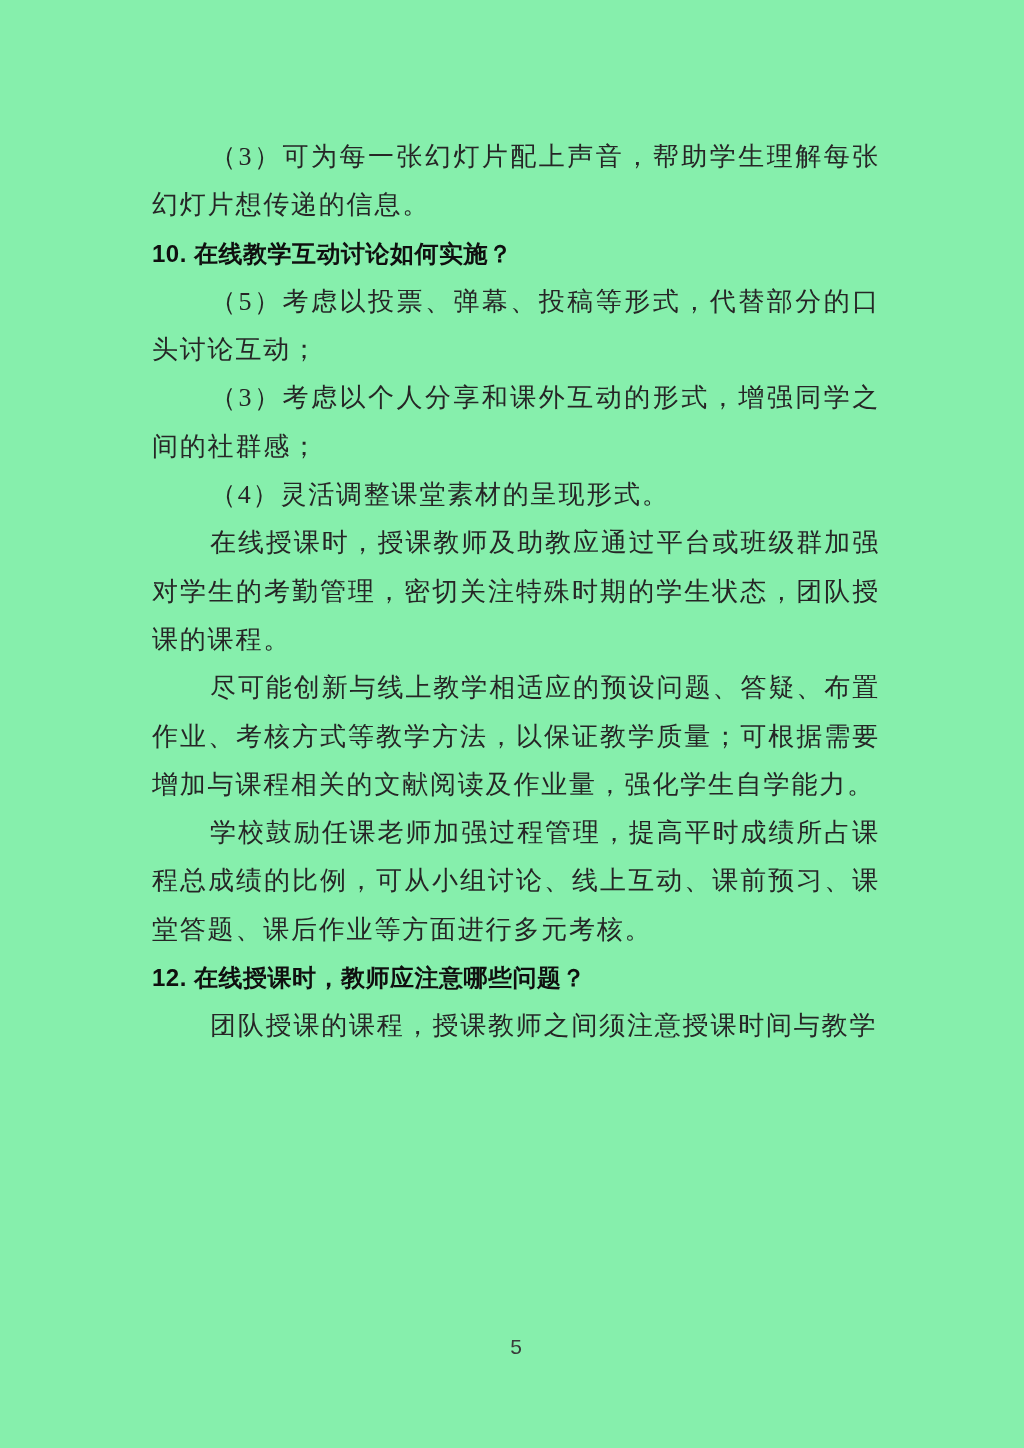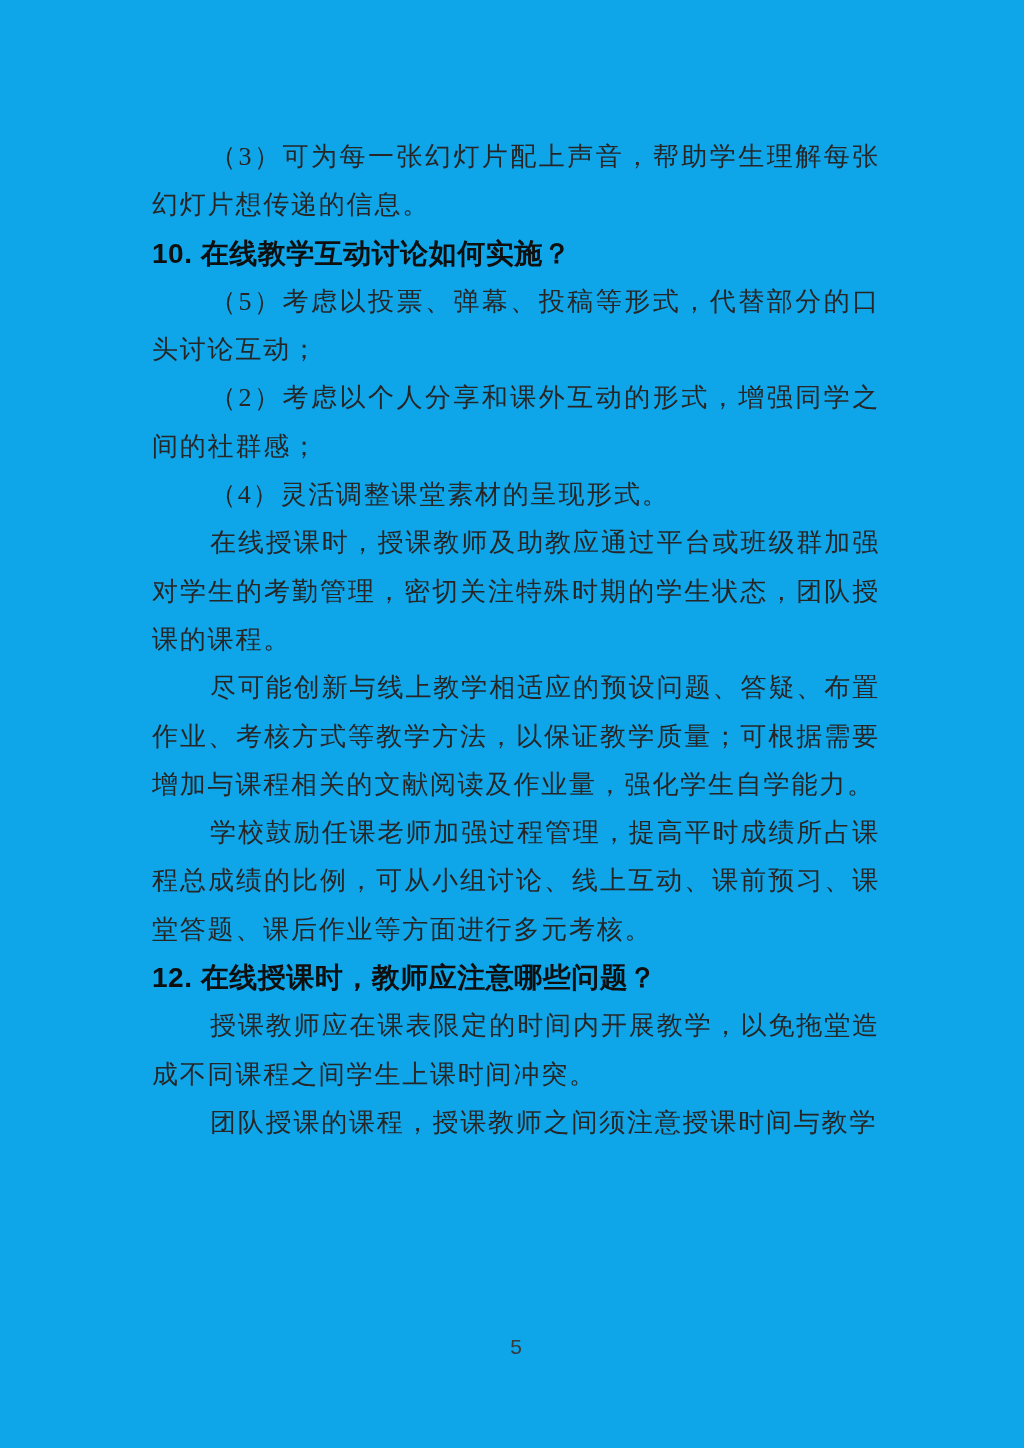--- a/index.html
+++ b/index.html
@@ -10,21 +10,21 @@
   body {
     width: 1024px;
     height: 1448px;
     position: relative;
     overflow: hidden;
     font-family: "Liberation Serif", "DejaVu Serif", serif;
   }
   .page {
     position: absolute;
     inset: 0;
-    background: #0ea5e9;
+    background: #86efac;
   }
   .doc-body {
     position: absolute;
     left: 152px;
     top: 133px;
     width: 728px;
   }
   .body-para {
     margin: 0;
     font-family: "Liberation Serif", "DejaVu Serif", serif;
@@ -34,21 +34,21 @@
     color: #262626;
     text-align: justify;
     text-justify: inter-character;
     text-indent: 58px;
     word-break: normal;
   }
   .q-heading {
     margin: 0;
     font-family: "Liberation Sans", "DejaVu Sans", sans-serif;
     font-weight: 700;
-    font-size: 28px;
+    font-size: 24px;
     line-height: 48.3px;
     letter-spacing: 0.5px;
     color: #0f0f0f;
     text-align: left;
     text-indent: 0;
   }
   .page-footer {
     position: absolute;
     left: 152px;
     top: 1334px;
@@ -65,27 +65,26 @@
 </head>
 <body>
 
 <div class="page">
 
   <main class="doc-body">
 
   <p class="body-para">（3）可为每一张幻灯片配上声音，帮助学生理解每张幻灯片想传递的信息。</p>
       <h2 class="q-heading">10. 在线教学互动讨论如何实施？</h2>
       <p class="body-para">（5）考虑以投票、弹幕、投稿等形式，代替部分的口头讨论互动；</p>
-      <p class="body-para">（2）考虑以个人分享和课外互动的形式，增强同学之间的社群感；</p>
+      <p class="body-para">（3）考虑以个人分享和课外互动的形式，增强同学之间的社群感；</p>
       <p class="body-para">（4）灵活调整课堂素材的呈现形式。</p>
       <p class="body-para">在线授课时，授课教师及助教应通过平台或班级群加强对学生的考勤管理，密切关注特殊时期的学生状态，团队授课的课程。</p>
       <p class="body-para">尽可能创新与线上教学相适应的预设问题、答疑、布置作业、考核方式等教学方法，以保证教学质量；可根据需要增加与课程相关的文献阅读及作业量，强化学生自学能力。</p>
       <p class="body-para">学校鼓励任课老师加强过程管理，提高平时成绩所占课程总成绩的比例，可从小组讨论、线上互动、课前预习、课堂答题、课后作业等方面进行多元考核。</p>
       <h2 class="q-heading">12. 在线授课时，教师应注意哪些问题？</h2>
-      <p class="body-para">授课教师应在课表限定的时间内开展教学，以免拖堂造成不同课程之间学生上课时间冲突。</p>
       <p class="body-para">团队授课的课程，授课教师之间须注意授课时间与教学</p>
     </main>
 
   <div class="page-footer">
     <span class="page-number">5</span>
   </div>
 
 </div>
 
 </body></html>

